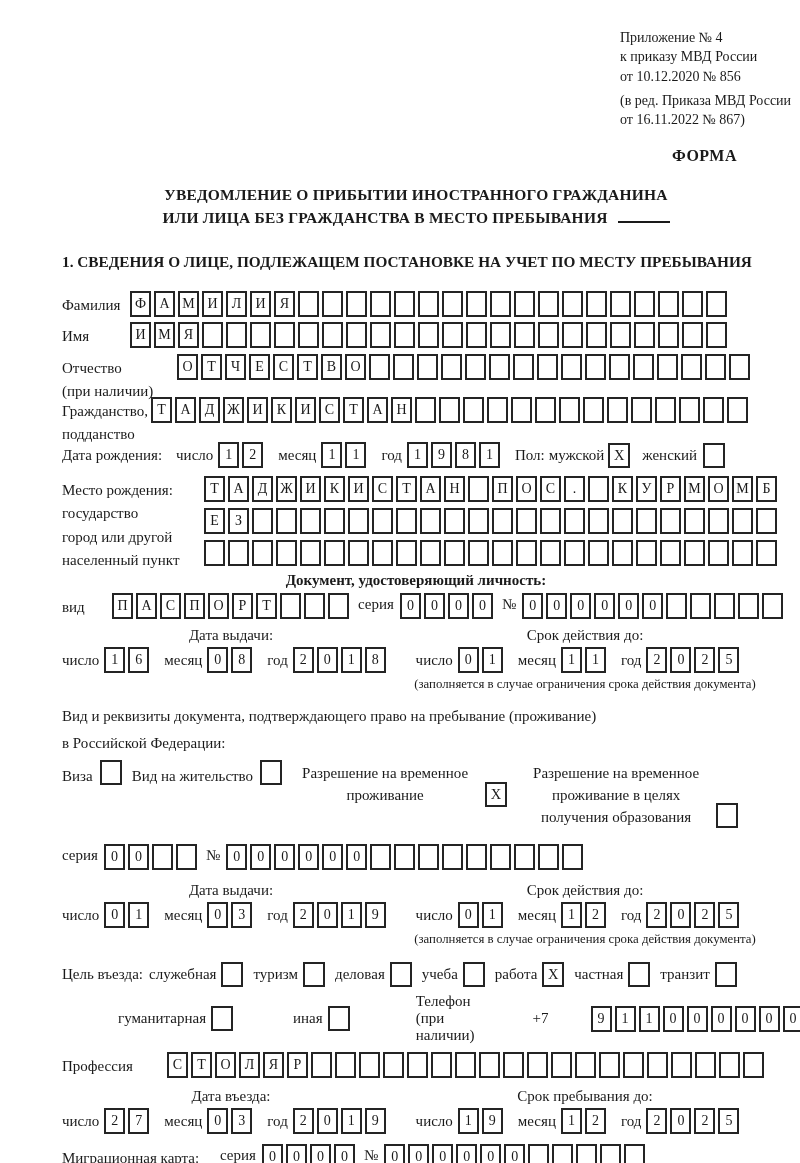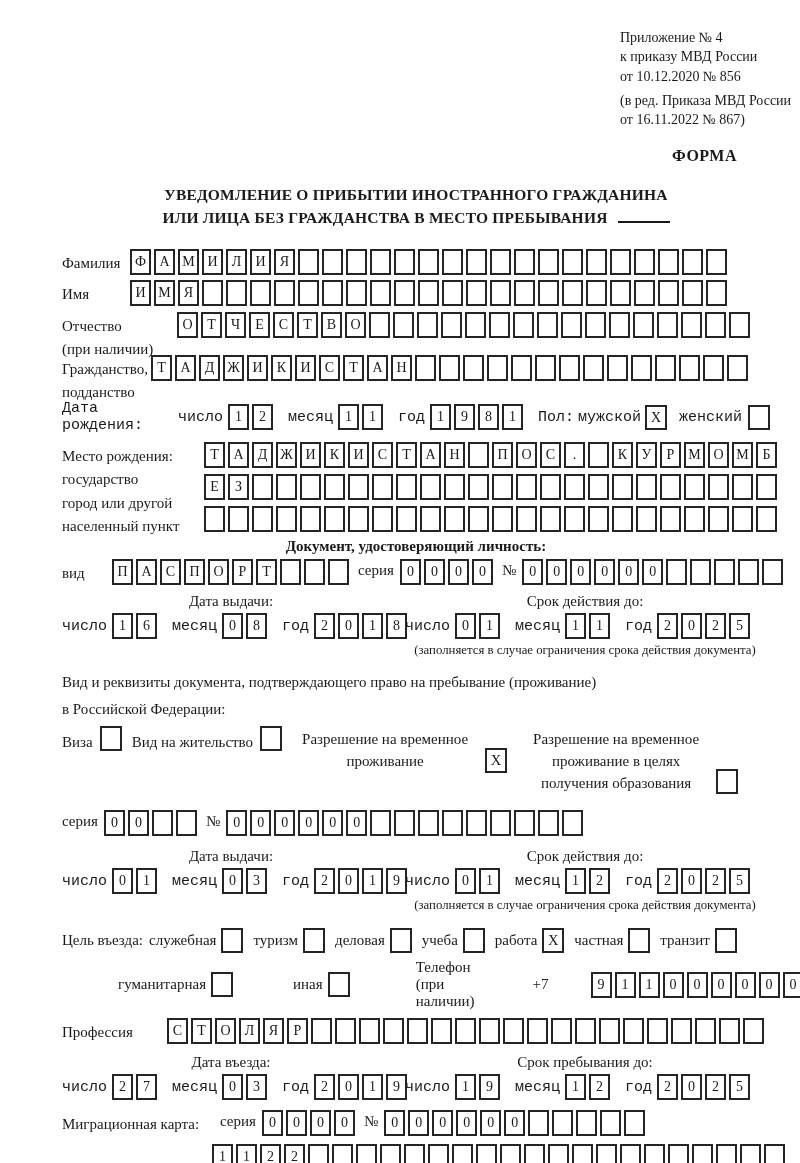--- a/index.html
+++ b/index.html
@@ -25,21 +25,21 @@
         display:flex;align-items:center;justify-content:center;font-size:14px;background:#fff;}
   .checkbox{box-sizing:border-box;width:22px;height:25px;border:2px solid #242424;flex:0 0 auto;
         display:inline-flex;align-items:center;justify-content:center;font-size:14.5px;}
   .slab{padding-top:3px;margin:0 6px;}
   
   .date-block{display:flex;}
   .dcol-left{width:338px;flex:0 0 auto;}
   .dcol-right{flex:1;}
   .dhead{text-align:center;margin-bottom:3px;}
   .dgroup{display:flex;align-items:center;}
-  .dgroup .dlab{margin-right:5px;font-family:Liberation Mono, monospace;}
+  .dgroup .dlab{margin-right:5px;}
   .dgroup .cells{margin-right:12px;}
   .dcol-right .dgroup{justify-content:center;}
   .note{font-size:12.8px;text-align:center;margin-top:3px;line-height:1.3;}
   
   .intro{margin-top:10px;line-height:1.85;}
   .opts{display:flex;align-items:flex-start;margin-top:2px;}
   .opt{display:flex;align-items:flex-end;}
   .opt + .opt{margin-left:10px;}
   .opt-g4{margin-left:16px !important;}
   .opt-lbl{padding-top:3px;}
@@ -75,20 +75,21 @@
 
   <div class="forma">ФОРМА</div>
 
   <div class="title">
     <div>УВЕДОМЛЕНИЕ О ПРИБЫТИИ ИНОСТРАННОГО ГРАЖДАНИНА</div>
     <div>
       <span>ИЛИ ЛИЦА БЕЗ ГРАЖДАНСТВА В МЕСТО ПРЕБЫВАНИЯ</span><span class="blank-line"></span>
     </div>
   </div>
 
+  <div class="sec-heading">1. СВЕДЕНИЯ О ЛИЦЕ, ПОДЛЕЖАЩЕМ ПОСТАНОВКЕ НА УЧЕТ ПО МЕСТУ ПРЕБЫВАНИЯ</div>
 
   <div class="row mt20">
     <div class="lbl w68">Фамилия</div>
     <div class="cells">
         <span class="cell">Ф</span>
         <span class="cell">А</span>
         <span class="cell">М</span>
         <span class="cell">И</span>
         <span class="cell">Л</span>
         <span class="cell">И</span>

